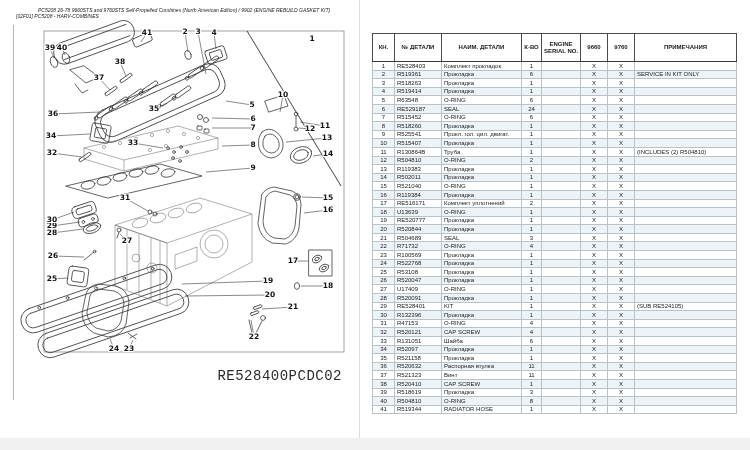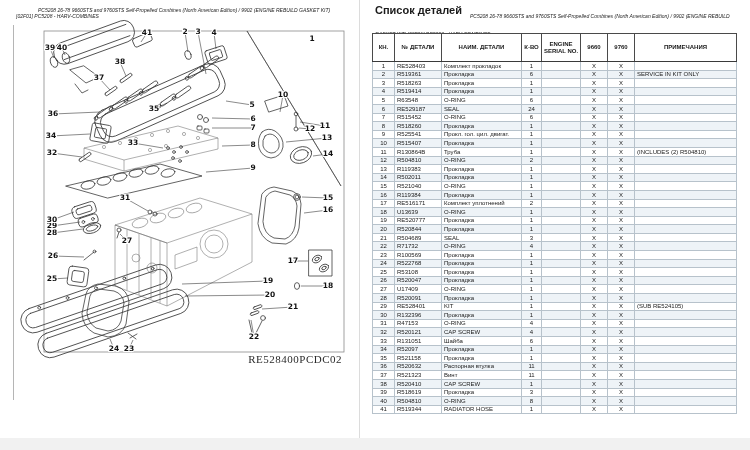--- a/index.html
+++ b/index.html
@@ -12,22 +12,22 @@
   
   .left-header{position:absolute;left:16px;top:2px;width:332px;font-size:5px;line-height:6.3px;
                font-style:italic;color:#222;text-indent:22px;}
   #diagram{position:absolute;left:0;top:0;width:360px;height:380px;}
   #diagram .box{fill:none;stroke:#8a8a8a;stroke-width:0.8;}
   #diagram .p{fill:none;stroke:#3c3c3c;stroke-width:0.8;stroke-linejoin:round;stroke-linecap:round;}
   #diagram .pl{fill:none;stroke:#6e6e6e;stroke-width:0.55;stroke-linejoin:round;}
   #diagram .leader{stroke:#2b2b2b;stroke-width:0.55;}
   #diagram text.co{font:bold 7.5px "DejaVu Sans",sans-serif;fill:#111;
                    paint-order:stroke;stroke:#ffffff;stroke-width:2.2px;}
-  .figure-code{position:absolute;left:180px;top:353px;width:162px;text-align:right;
-               font-family:Liberation Serif, serif;font-size:11px;letter-spacing:0.5px;color:#2a2a2a;}
+  .figure-code{position:absolute;left:180px;top:368px;width:162px;text-align:right;
+               font-family:Liberation Mono, monospace;font-size:14px;letter-spacing:0.5px;color:#2a2a2a;}
 
   
   .right-page{position:absolute;left:363px;top:0;width:387px;height:437px;background:#fff;}
   .list-head{position:absolute;left:12px;top:4px;width:368px;}
   .list-title{float:left;font-size:11px;font-weight:bold;margin-right:8px;}
   .list-sub{font-size:5px;line-height:6.2px;font-style:italic;color:#222;}
   .tbl-wrap{position:absolute;left:9px;top:33px;}
   table.parts{border-collapse:collapse;table-layout:fixed;width:364px;
               font-size:6px;line-height:1.05;border:1.6px solid #3a3a3a;}
   table.parts th{border:1px solid #4a4a4a;border-bottom:1.6px solid #3a3a3a;background:#fff;
@@ -343,24 +343,20 @@
           <text x="62" y="48" class="co" text-anchor="middle" dominant-baseline="middle">40</text>
           <line x1="147" y1="33" x2="141" y2="42" class="leader"></line>
           <text x="147" y="33" class="co" text-anchor="middle" dominant-baseline="middle">41</text>
         </g>
     </svg>
 
     <div class="figure-code">RE528400PCDC02</div>
   </div>
 
   <div class="right-page">
-    <div class="list-head">
-      <span class="list-title">Список деталей</span>
-      <span class="list-sub">PC5208 26-78 9660STS and 9760STS Self-Propelled Combines (North American Edition) / 9902 (ENGINE REBUILD GASKET KIT) [02F01] PC5208 - HARV-COMBINES</span>
-    </div>
     <div class="tbl-wrap">
       <table class="parts">
         <colgroup>
           <col style="width:22px">
             <col style="width:47px">
             <col style="width:80px">
             <col style="width:20px">
           <col style="width:39px">
             <col style="width:27px">
             <col style="width:27px">

